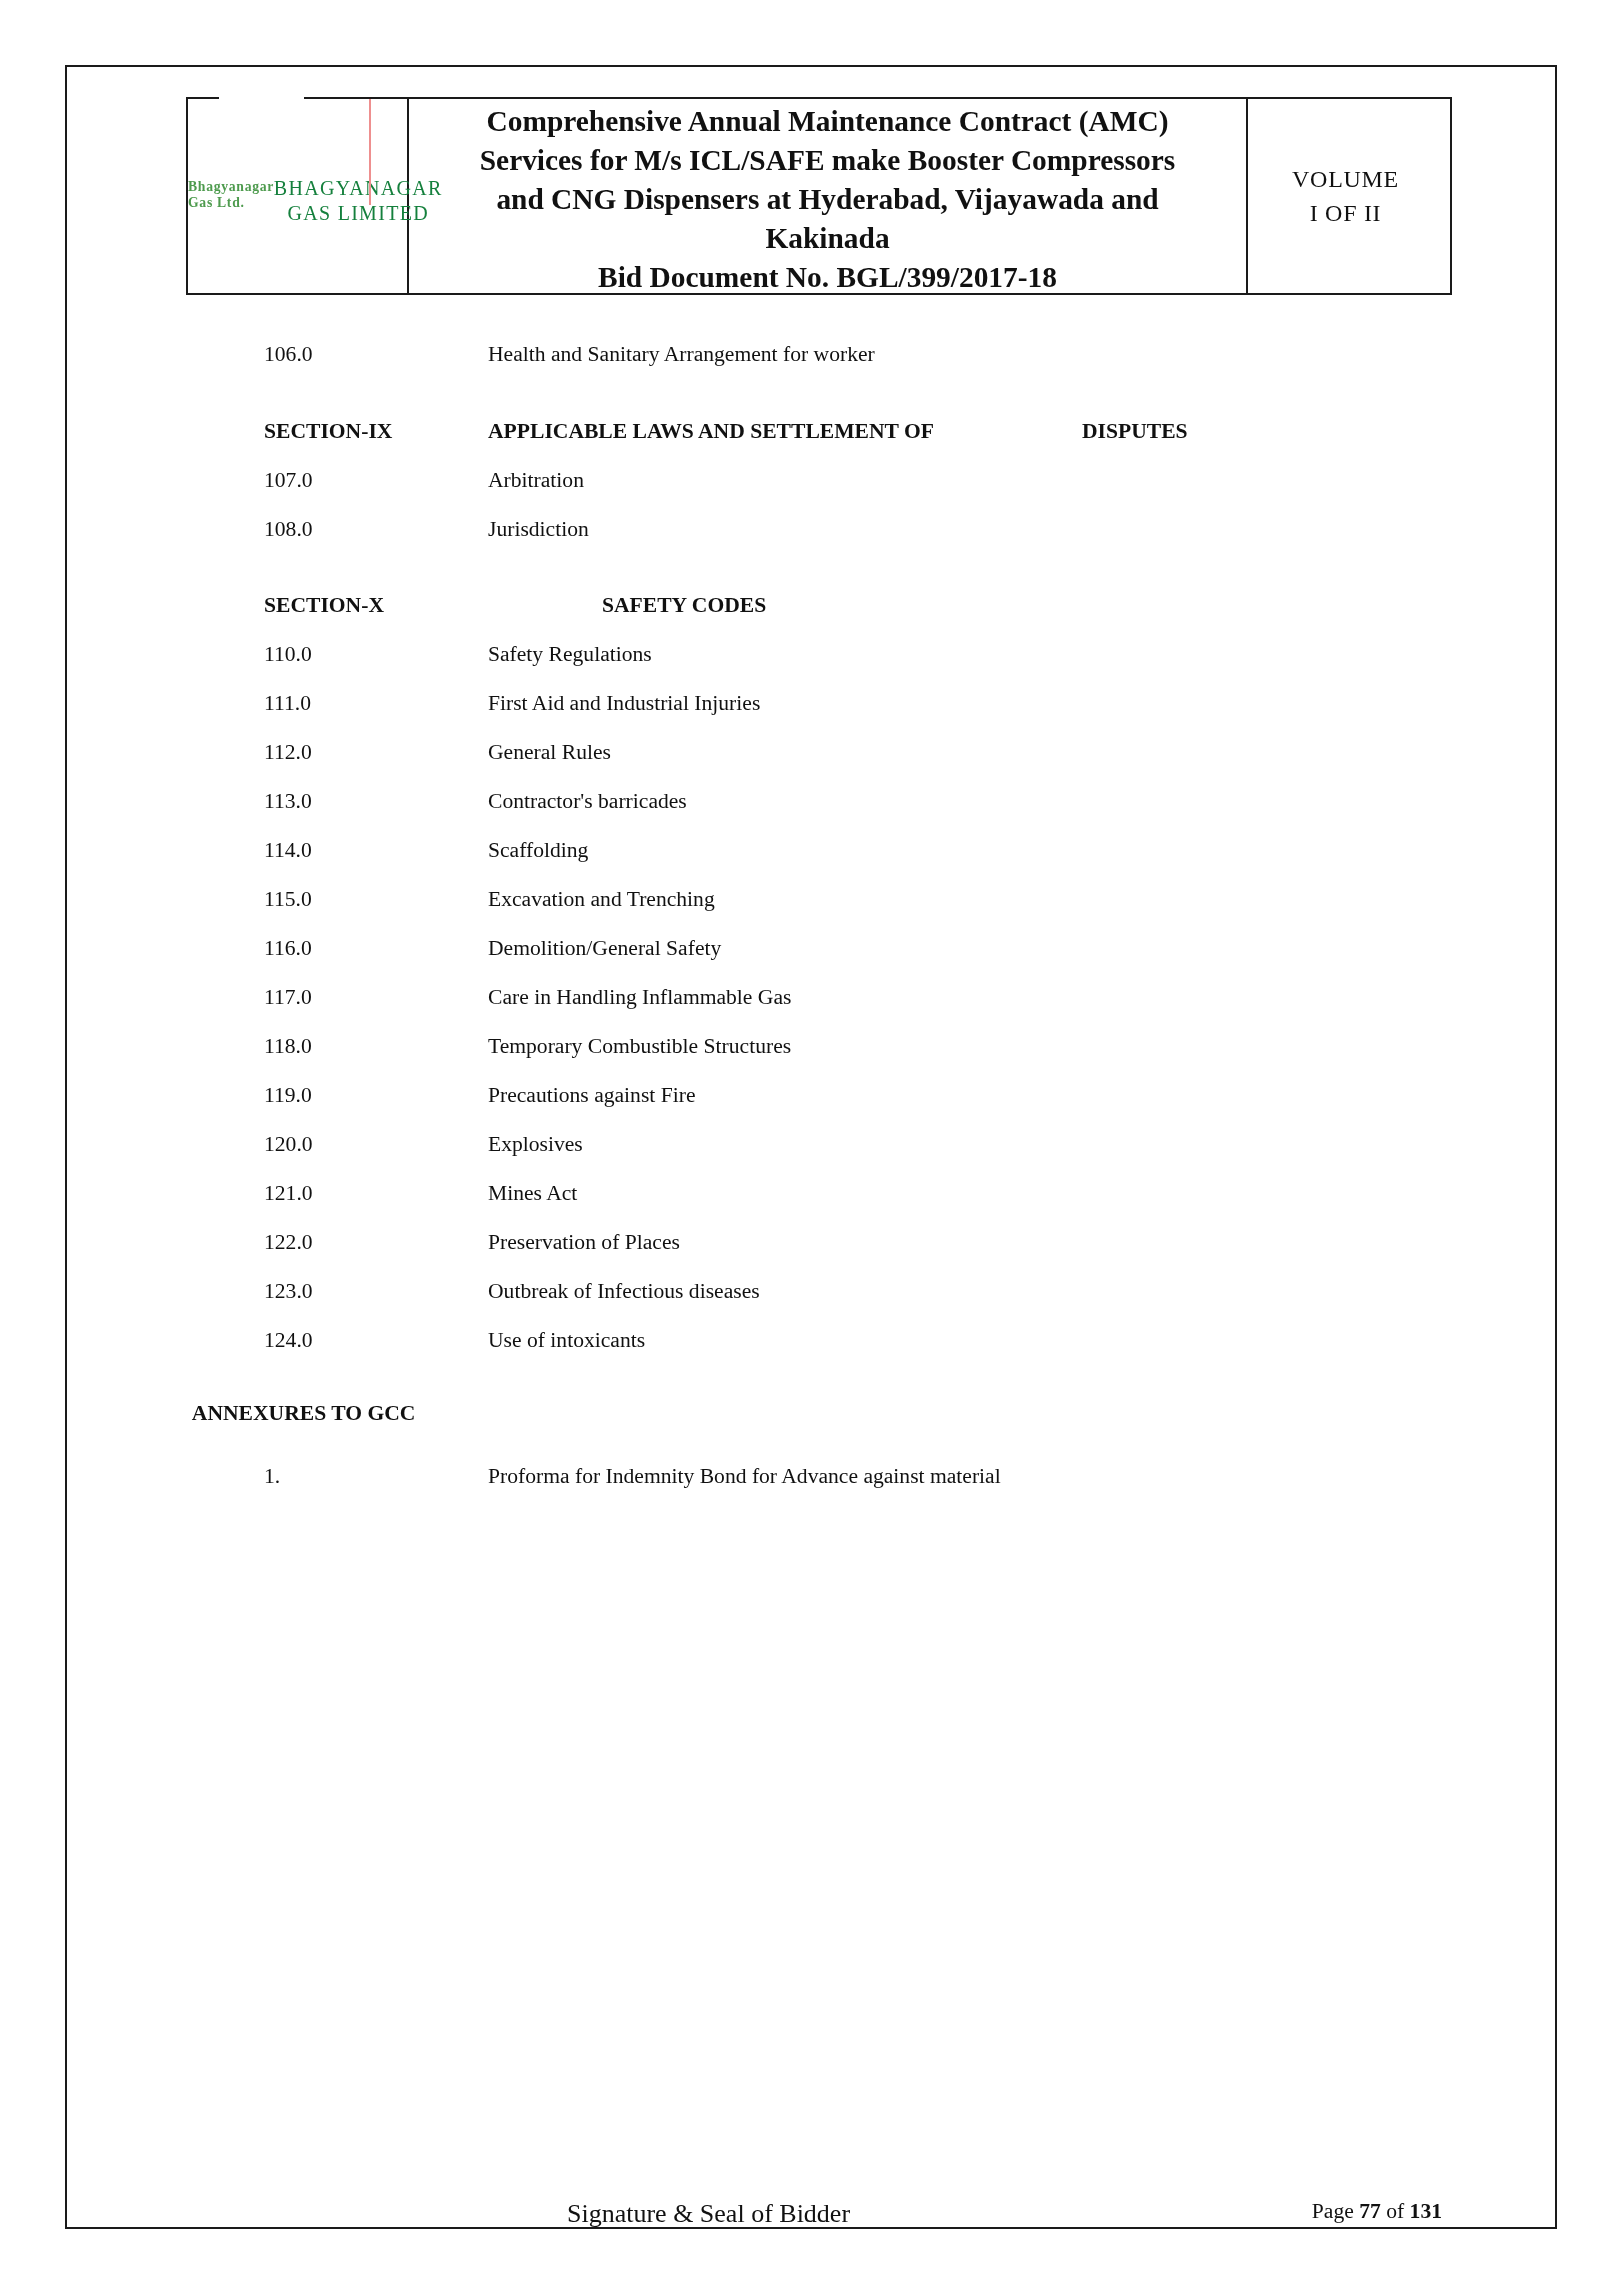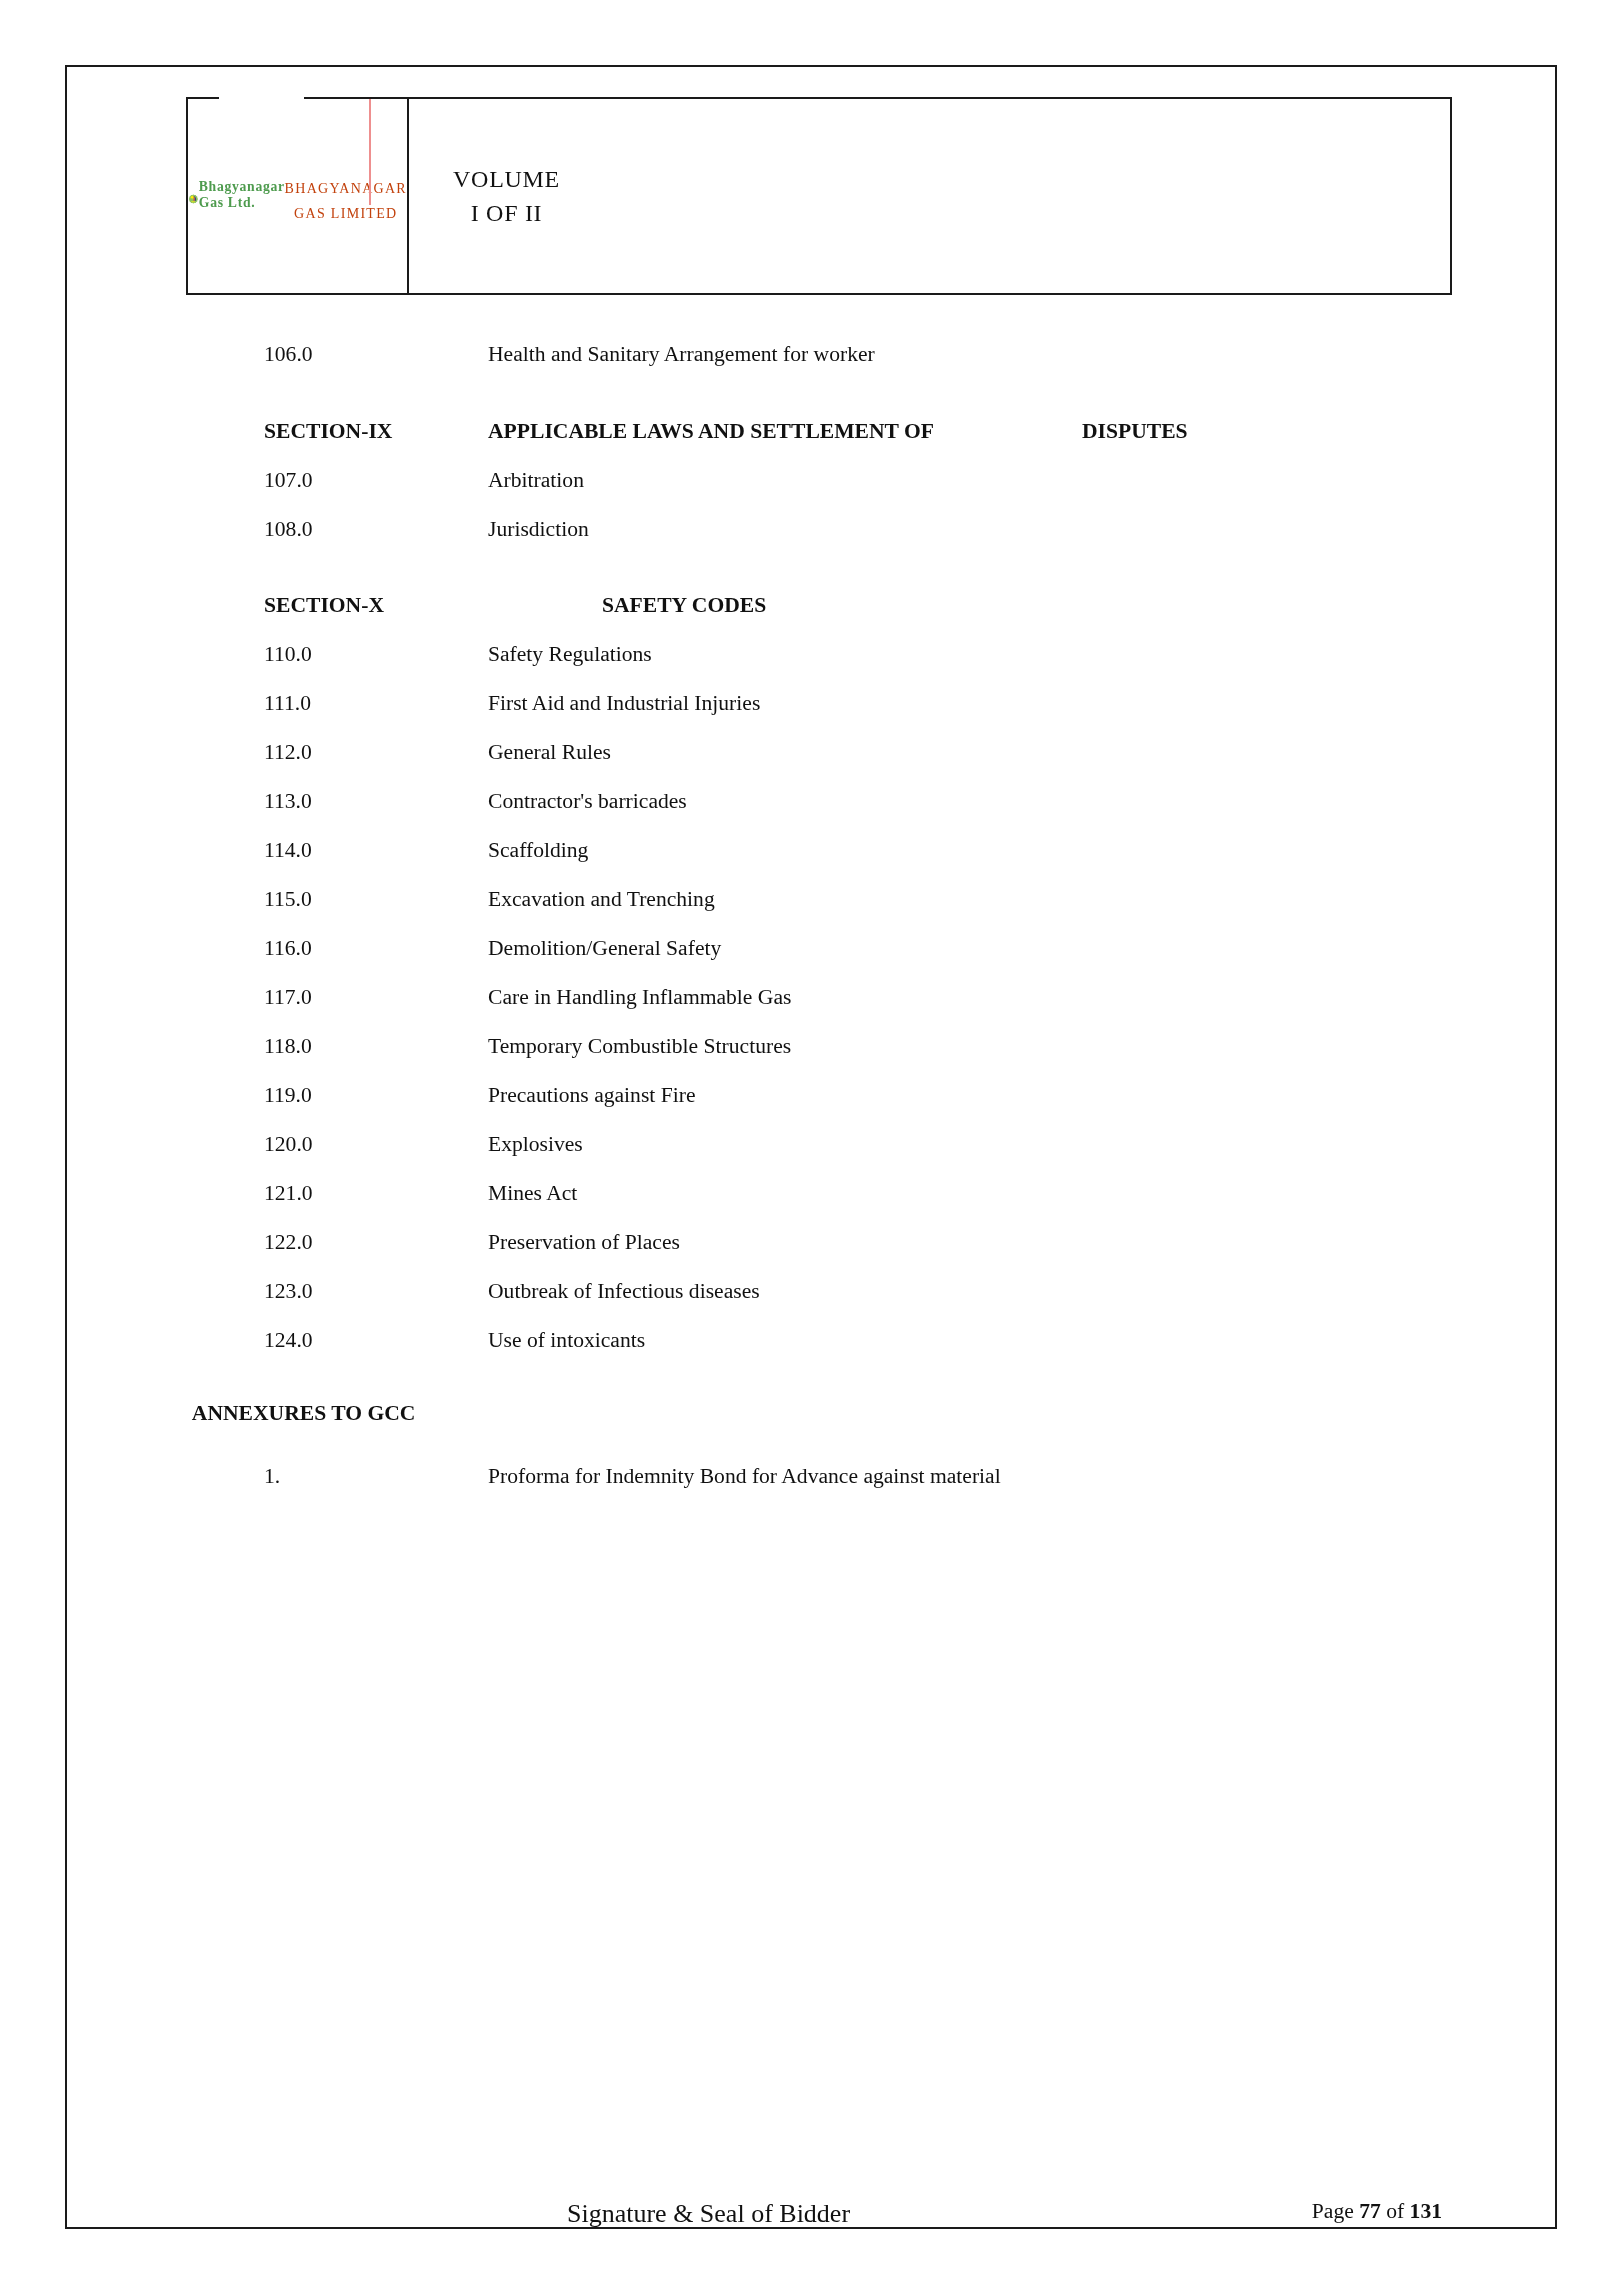--- a/index.html
+++ b/index.html
@@ -19,22 +19,22 @@
   .volume-cell { width:195px; display:flex; flex-direction:column; justify-content:center;
                  align-items:center; }
 
   .title-line { height:39px; line-height:39px; font-size:29.4px; font-weight:bold; white-space:nowrap; }
   .volume-line { font-size:24px; line-height:34px; letter-spacing:0.7px;text-align:center; }
 
   
   .logo-mask { position:absolute; left:31px; top:-3.9px; width:85px; height:5.9px; background:#fff; }
   .logo-artifact { position:absolute; left:181px; top:0px; width:2px; height:106px; background:#ee8f8f; }
   .logo-caption { margin-top:-6.5px; font-size:13.7px; font-weight:bold; color:#4e9b4e; letter-spacing:0.7px; }
-  .company-name { margin-top:5.2px; font-size:14px; line-height:25px; letter-spacing:1.3px;
-                  text-align:center; color:#c2410c; }
+  .company-name { margin-top:5.2px; font-size:20px; line-height:25px; letter-spacing:1.3px;
+                  text-align:center; color:#15803d; }
 
   
   .toc-list { position:absolute; left:180px; top:330px; width:1283px; }
   .toc-row { height:49px; line-height:49px; padding-left:84px; font-size:21.6px;
              position:relative; white-space:nowrap; }
   .toc-num { display:inline-block; width:224px; }
   .bold { font-weight:bold; }
   .heading { padding-left:11.8px; }
   .toc-text.indent { margin-left:114px; }
   .toc-tail { position:absolute; left:902px; top:0; }
@@ -87,20 +87,27 @@
         <rect x="52" y="116" width="46" height="3" fill="#FFF200"></rect>
       </svg>
 
       <div class="logo-caption">Bhagyanagar Gas Ltd.</div>
       <div class="company-name">
         <div>BHAGYANAGAR</div>
         <div>GAS LIMITED</div>
       </div>
     </div>
 
+    <div class="cell title-cell">
+      <div class="title-line">Comprehensive Annual Maintenance Contract (AMC)</div>
+      <div class="title-line">Services for M/s ICL/SAFE make Booster Compressors</div>
+      <div class="title-line">and CNG Dispensers at Hyderabad, Vijayawada and</div>
+      <div class="title-line">Kakinada</div>
+      <div class="title-line">Bid Document No. BGL/399/2017-18</div>
+    </div>
 
     <div class="cell volume-cell">
       <div class="volume-line">VOLUME</div>
       <div class="volume-line">I OF II</div>
     </div>
 
   </div>
 
   <div class="toc-list">
       <div class="toc-row"><span class="toc-num">106.0</span><span class="toc-text">Health and Sanitary Arrangement for worker</span></div>

